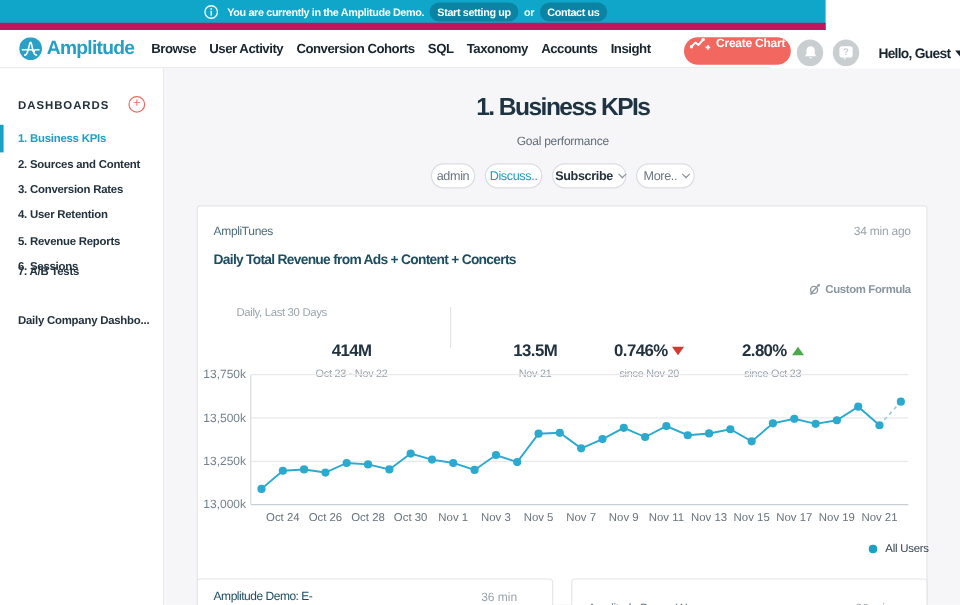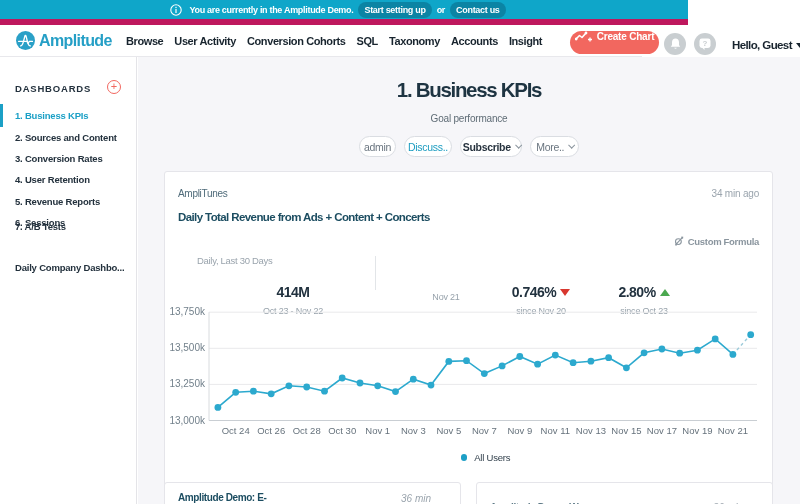--- a/index.html
+++ b/index.html
@@ -39,24 +39,24 @@
 .c-ago { position:absolute; right:13px; top:16px; font-size:10px; letter-spacing:-0.2px; color:#9AA4AD; }
 .c-title { position:absolute; left:13px; top:39px; font-size:11.5px; font-weight:bold; color:#1C4D61; letter-spacing:-0.6px; white-space:nowrap; }
 .c-range { position:absolute; left:13px; top:83px; font-size:9.5px; letter-spacing:-0.3px; color:#9AA4AD;padding-left:19px; }
 .c-formula { position:absolute; right:13px; top:63px; font-size:9.5px; letter-spacing:-0.3px; color:#8A959E; display:flex; align-items:center;font-weight:bold; }
 .kpi { position:absolute; text-align:center; top:90px; width:120px;margin-top:23px; }
 .kpi .num { font-size:14px; font-weight:bold; color:#22323F; letter-spacing:-0.5px; line-height:14px; }
 .kpi .lab { font-size:9px; color:#97A2AB; margin-top:7px; letter-spacing:-0.2px; }
 .kpi .tri-dn { display:inline-block; width:0; height:0; border-left:5.5px solid transparent; border-right:5.5px solid transparent; border-top:7px solid #D8372F; margin-left:4px; vertical-align:1px; }
 .kpi .tri-up { display:inline-block; width:0; height:0; border-left:5.5px solid transparent; border-right:5.5px solid transparent; border-bottom:7px solid #4BA84F; margin-left:4px; vertical-align:1px; }
 .kdiv { position:absolute; left:210px; top:84px; width:1px; height:34px; background:#E2E5E8; }
-.legend { position:absolute; left:16px; top:280px; width:609px; display:flex; align-items:center; justify-content:center; font-size:9.5px; letter-spacing:-0.2px; color:#32404C; }
+.legend { position:absolute; left:0; top:280px; width:609px; display:flex; align-items:center; justify-content:flex-end; font-size:9.5px; letter-spacing:-0.2px; color:#32404C; }
 .legend .dot { width:6.5px; height:6.5px; border-radius:50%; background:#1D9FC6; margin-right:7px; }
-.c2-title { position:absolute; left:13px; top:9px; font-size:10px; font-weight:bold; color:#1C4D61; letter-spacing:-0.4px; }
-.c2-ago { position:absolute; right:29px; top:10px; font-size:10px; color:#9AA4AD;font-style:italic; }
+.c2-title { position:absolute; left:13px; top:9px; font-size:10px; font-weight:normal; color:#1C4D61; letter-spacing:-0.4px; }
+.c2-ago { position:absolute; right:29px; top:10px; font-size:10px; color:#9AA4AD; }
 </style>
 </head>
 <body>
 <div class="banner">
   <svg width="12" height="12" viewBox="0 0 12 12">
       <circle cx="6" cy="6" r="5.2" fill="none" stroke="#fff" stroke-width="1.1"></circle>
       <rect x="5.4" y="5" width="1.2" height="4" fill="#fff"></rect>
       <rect x="5.4" y="2.8" width="1.2" height="1.3" fill="#fff"></rect>
     </svg>
   <span>You are currently in the Amplitude Demo.</span>
@@ -145,20 +145,21 @@
           <rect x="8.3" y="1.7" width="1.9" height="1.9" fill="#8A959E" transform="rotate(8 9.2 2.6)"></rect>
           <rect x="2.2" y="8.8" width="1.7" height="1.7" fill="#8A959E"></rect>
         </svg>
       Custom Formula
     </div>
     <div class="kpi" style="left:68px">
         <div class="num">414M</div>
         <div class="lab">Oct 23 - Nov 22</div>
       </div>
     <div class="kpi" style="left:221px">
+        <div class="num">13.5M</div>
         <div class="lab">Nov 21</div>
       </div>
     <div class="kpi" style="left:316px">
         <div class="num">0.746%<span class="tri-dn"></span></div>
         <div class="lab">since Nov 20</div>
       </div>
     <div class="kpi" style="left:419px">
         <div class="num">2.80%<span class="tri-up"></span></div>
         <div class="lab">since Oct 23</div>
       </div>

